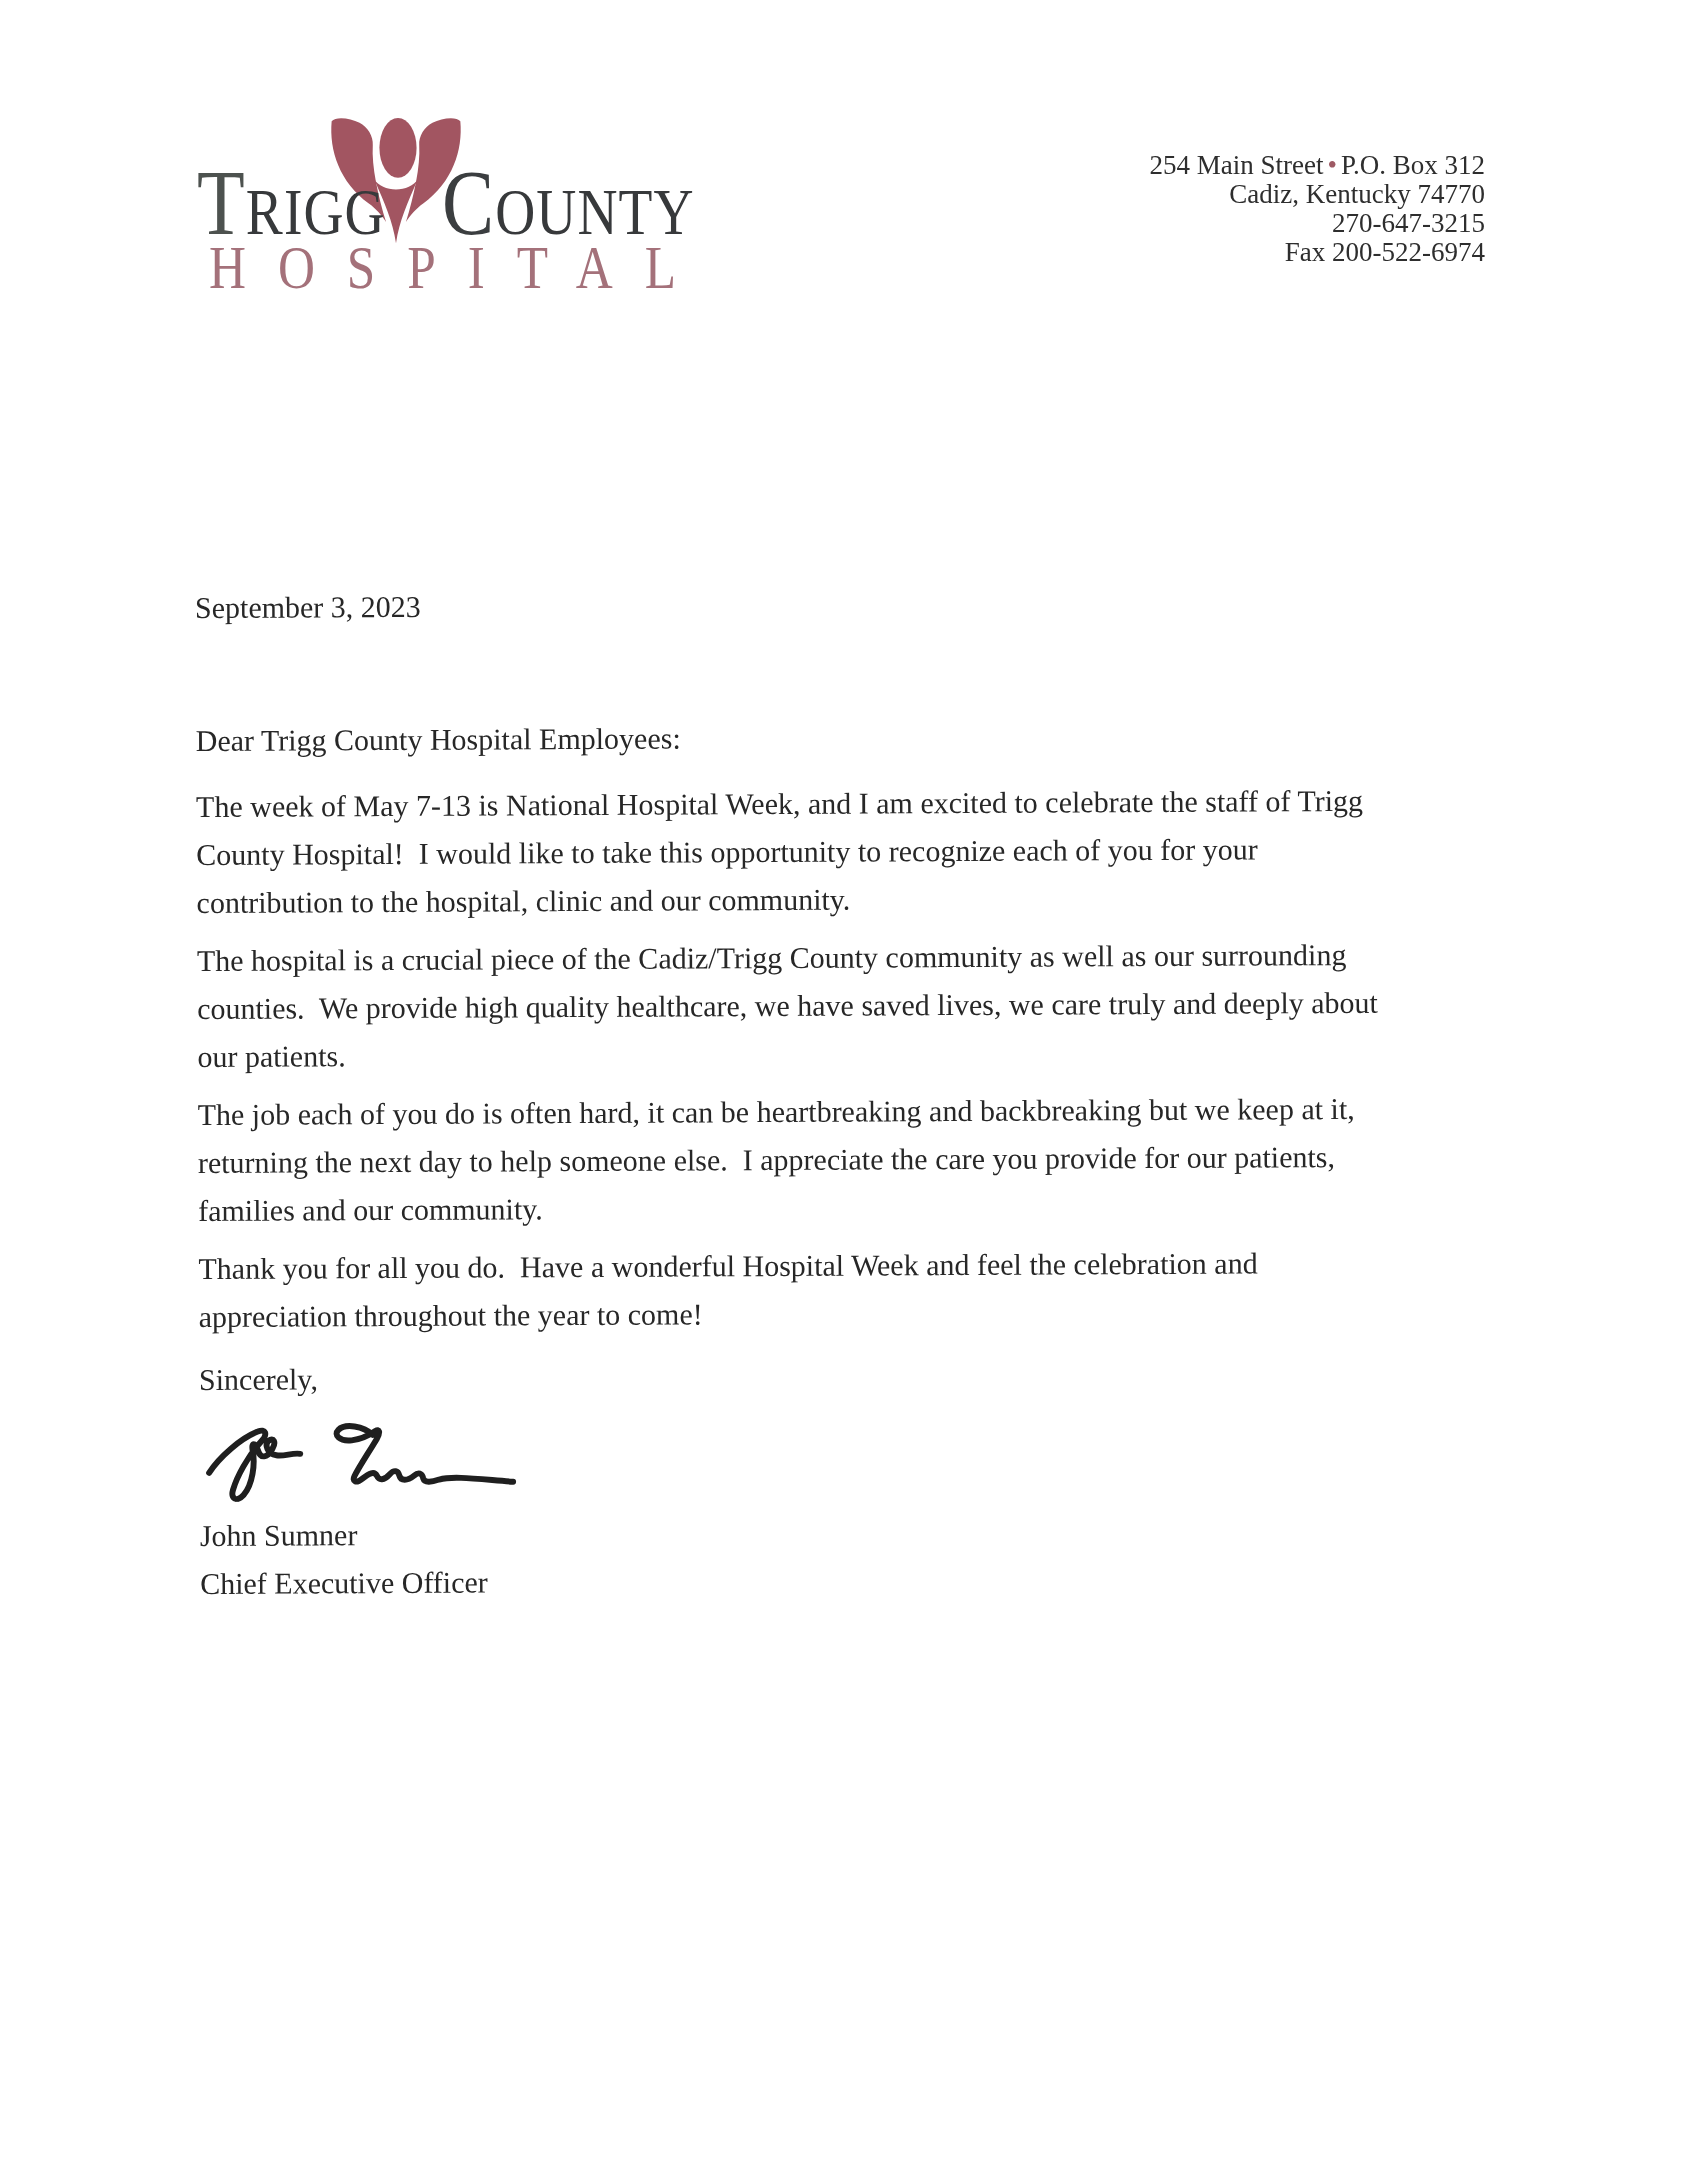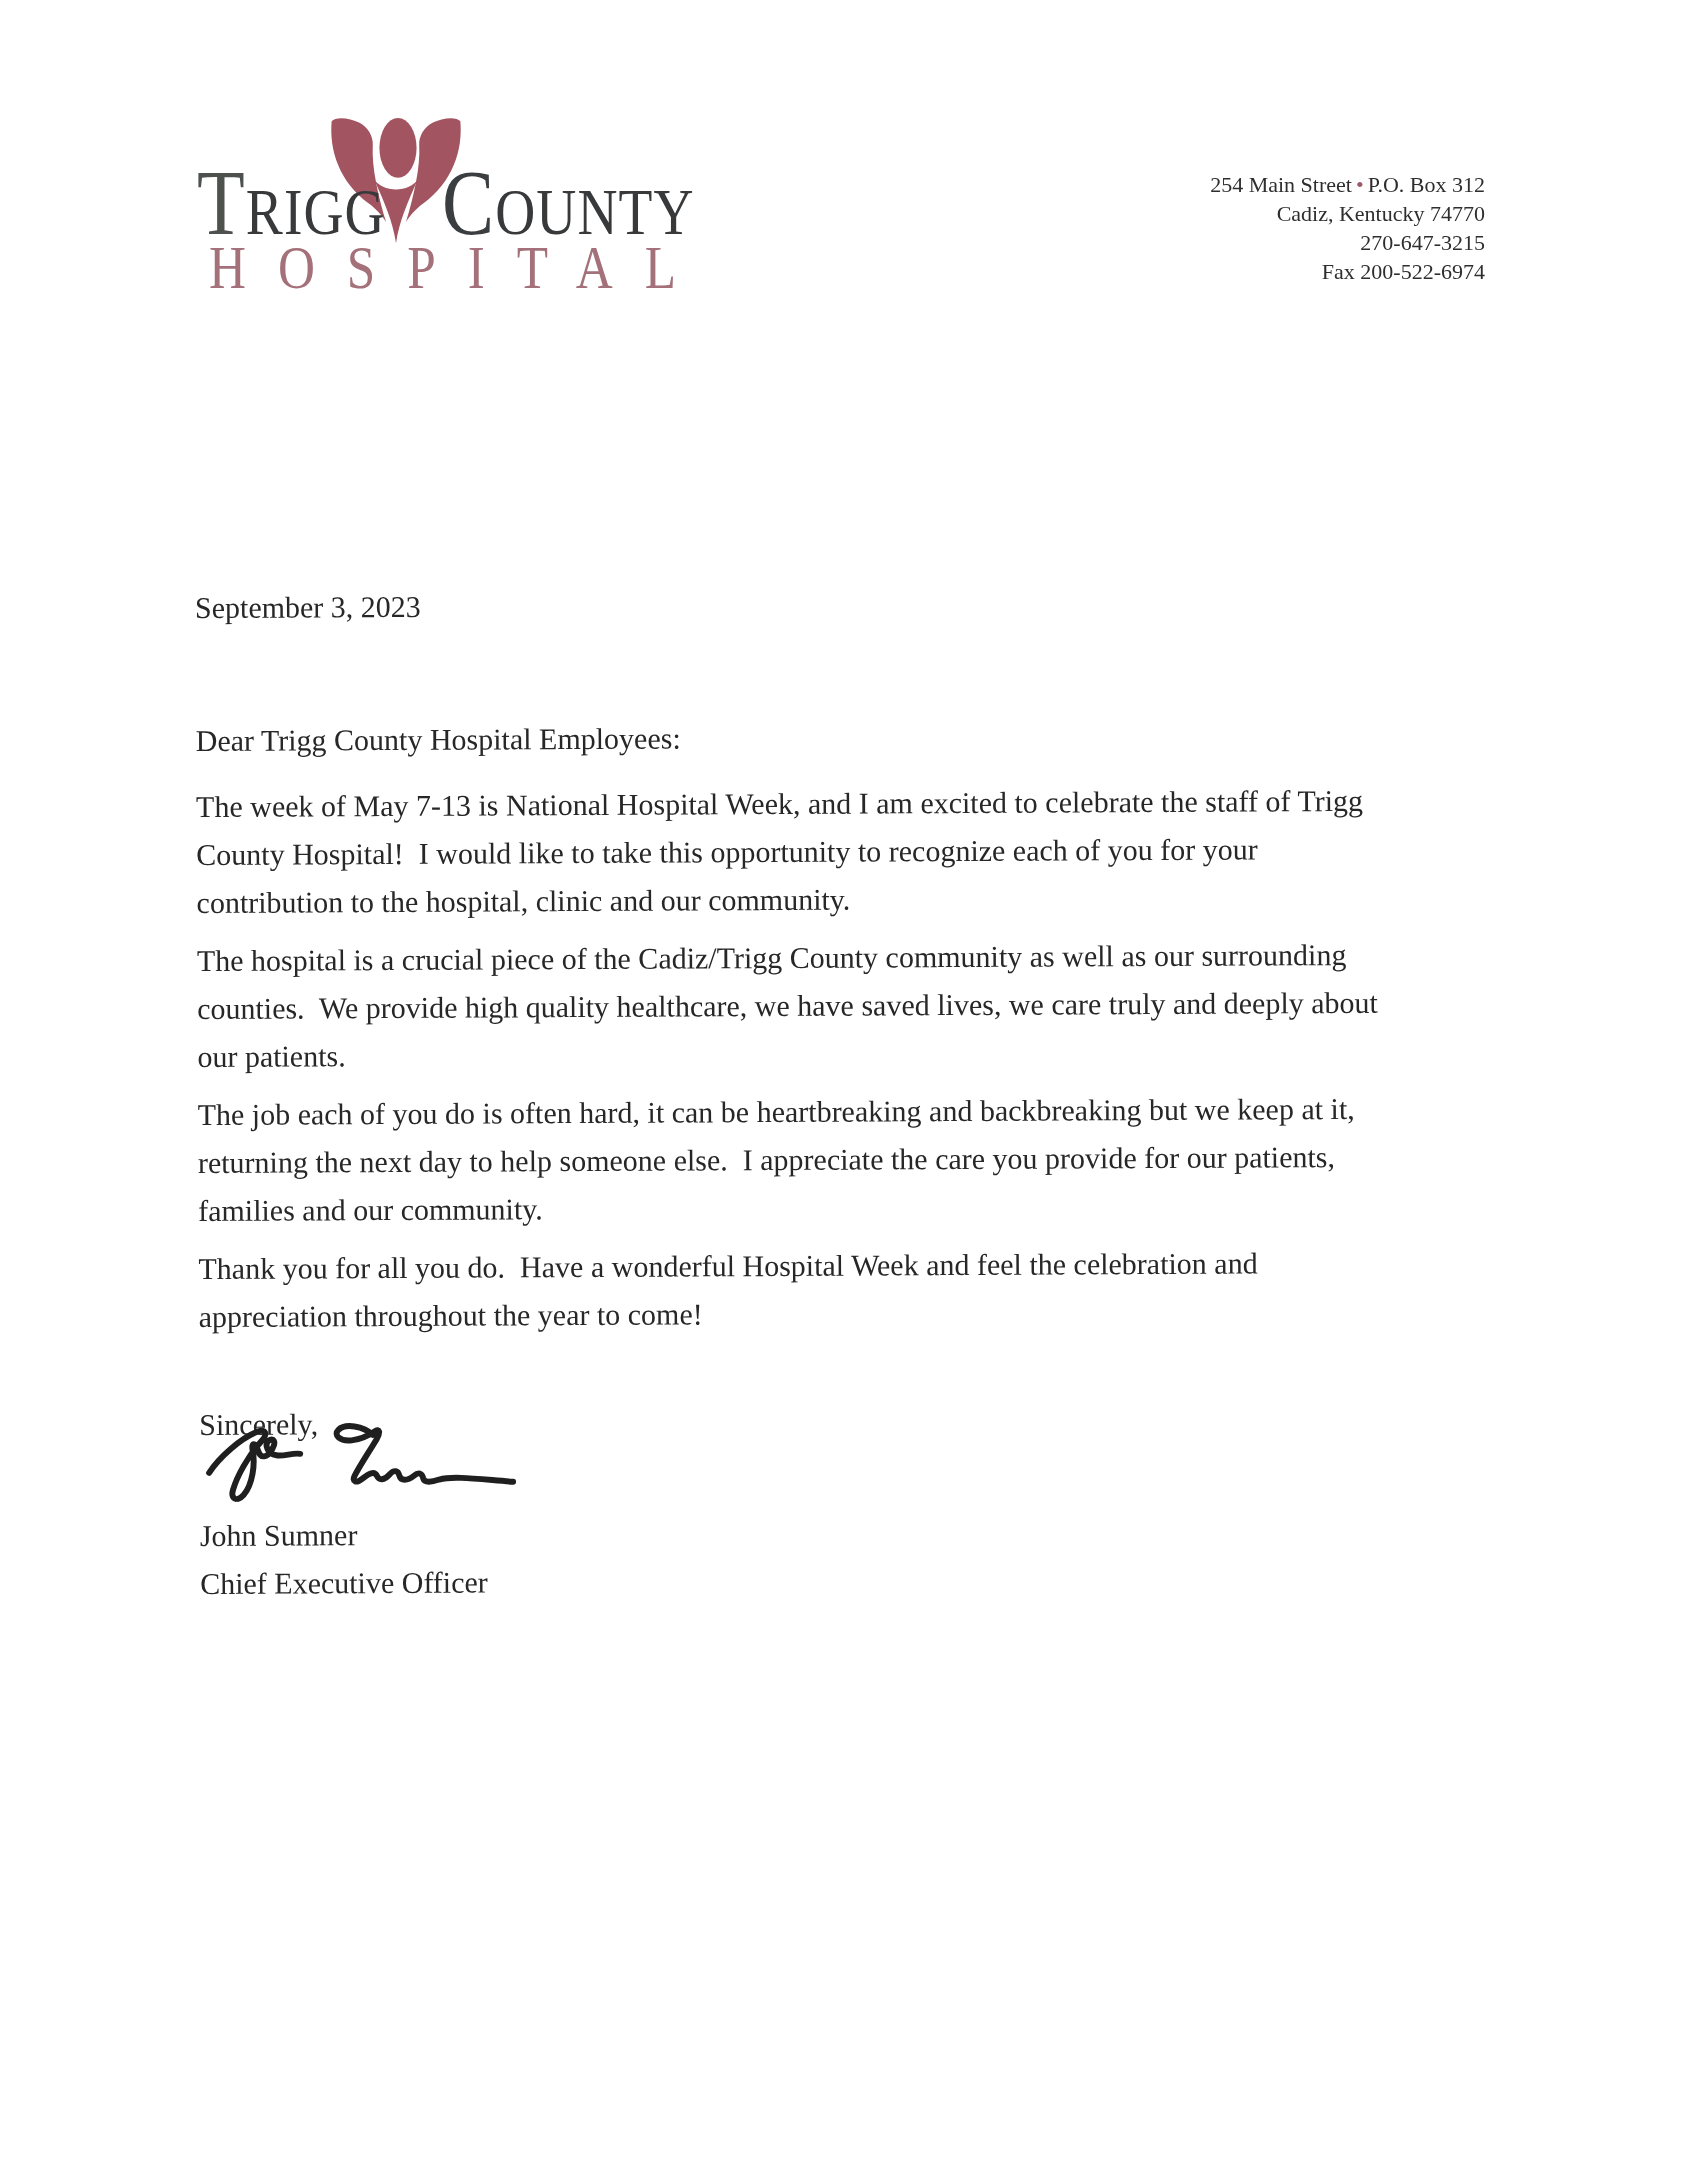--- a/index.html
+++ b/index.html
@@ -17,34 +17,34 @@
   .logo-word .rest{font-size:66px;}
   .word-trigg{left:10px;top:55px;}
   .word-trigg .initial{color:#4d524f;}
   .word-county{left:255px;top:55px;}
   .word-county .initial{color:#3b3e40;}
   .logo-hospital{position:absolute;left:22px;top:136px;font-size:61px;line-height:1;
                  letter-spacing:38px;color:#a4717a;transform:scaleX(0.84);
                  transform-origin:left center;white-space:nowrap;}
   .logo-figure{position:absolute;left:142px;top:15px;width:134px;height:130px;}
 
-  .address-block{position:absolute;top:170px;right:202px;text-align:right;
-                 font-style:normal;font-size:22px;line-height:29px;color:#2e2e2e;}
+  .address-block{position:absolute;top:151px;right:202px;text-align:right;
+                 font-style:normal;font-size:27px;line-height:29px;color:#2e2e2e;}
   .addr-line{white-space:nowrap;}
   .bullet{color:#9e5a64;padding:0 4px;}
 
   
   .letter-body{position:absolute;left:197px;top:0;width:1323px;height:2183px;
                font-size:30px;line-height:48px;transform:rotate(-0.3deg);
                transform-origin:0 992px;}
   .date{position:absolute;top:584px;left:0;}
   .salutation{position:absolute;top:717px;left:0;white-space:pre-wrap;}
   .paragraphs{position:absolute;top:783px;left:0;width:1323px;}
   .paragraphs p{margin:0 0 10px 0;white-space:pre-wrap;}
-  .closing{position:absolute;top:1401px;left:0;}
+  .closing{position:absolute;top:1356px;left:0;}
   .signature{position:absolute;left:3.3px;top:1416px;width:370px;height:86px;}
   .signer{position:absolute;top:1512px;left:0;}
   .signer div{white-space:nowrap;}
 </style>
 </head>
 <body>
 
 <div class="page">
 
   <header class="letterhead">

